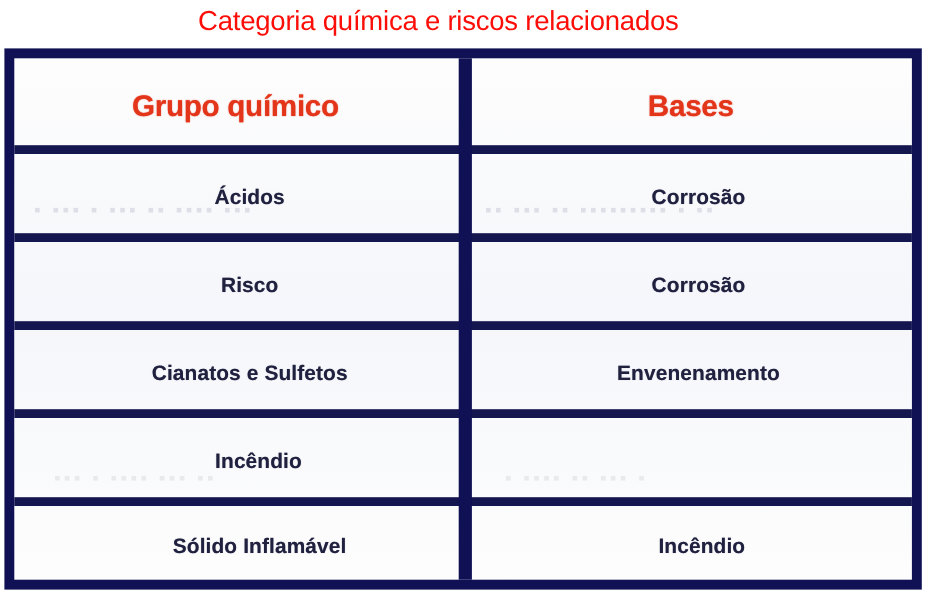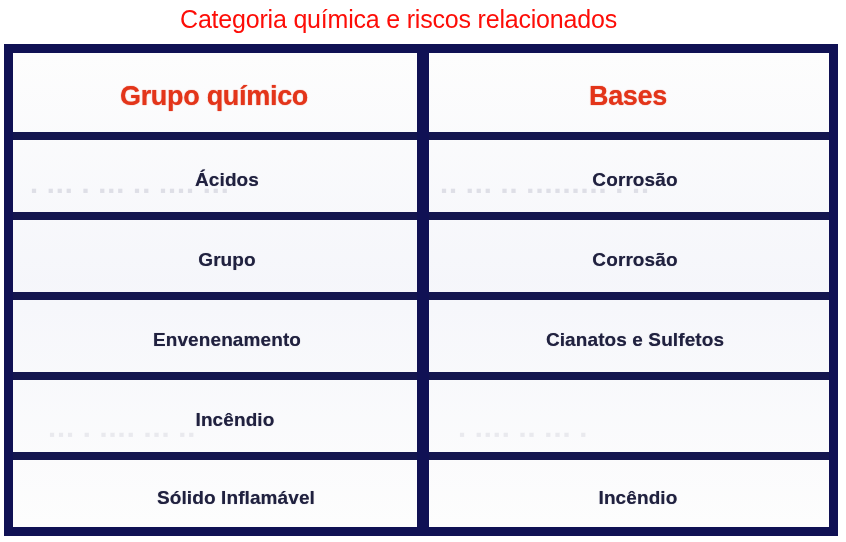--- a/index.html
+++ b/index.html
@@ -175,28 +175,28 @@
       <div class="rule"></div>
     </div>
 
     <div class="trow body-row">
       <div class="cell body col-group">Ácidos</div>
       <div class="cell body col-risk">Corrosão</div>
       <div class="rule"></div>
     </div>
 
     <div class="trow body-row">
-      <div class="cell body col-group">Grupo</div>
+      <div class="cell body col-group">Risco</div>
       <div class="cell body col-risk">Corrosão</div>
       <div class="rule"></div>
     </div>
 
     <div class="trow body-row">
+      <div class="cell body col-group">Cianatos e Sulfetos</div>
       <div class="cell body col-risk">Envenenamento</div>
-      <div class="cell body col-group">Cianatos e Sulfetos</div>
       <div class="rule"></div>
     </div>
 
     <div class="trow body-row">
       <div class="cell body col-risk">Incêndio</div>
       <div class="rule"></div>
     </div>
 
     <div class="trow body-row last">
       <div class="cell body col-group">Sólido Inflamável</div>

